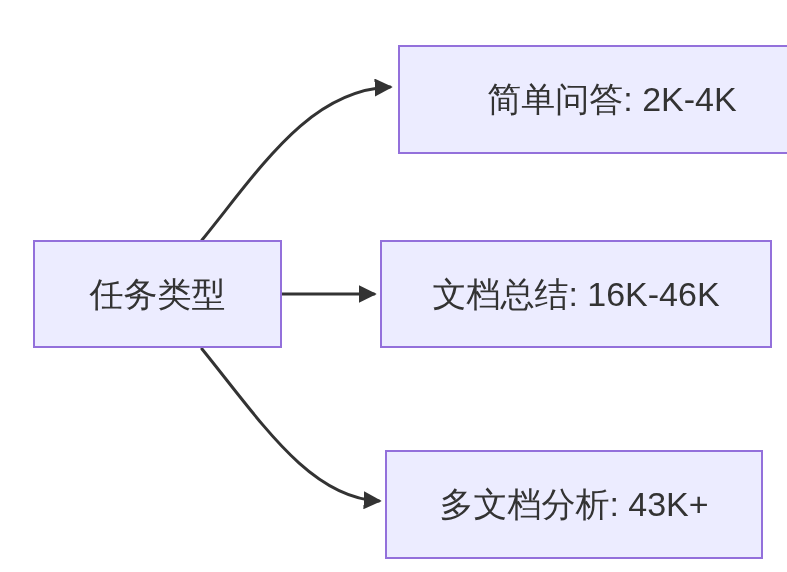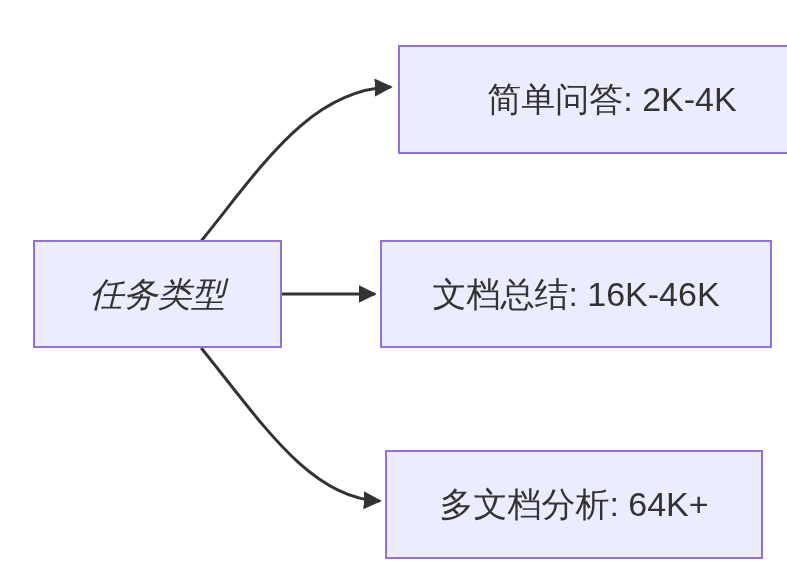--- a/index.html
+++ b/index.html
@@ -38,21 +38,21 @@
     border: 2px solid var(--node-border);
     color: var(--text);
     display: flex;
     align-items: center;
     justify-content: center;
     font-size: 34px;
     line-height: 1.2;
     white-space: nowrap;
     text-align: center;
   }
-  .node-root   { left: 33px;  top: 240px; width: 249px; height: 108px; font-style: italic; }
+  .node-root   { left: 33px;  top: 240px; width: 249px; height: 108px; }
   .node-b1     { left: 398px; top: 45px;  width: 428px; height: 109px; }
   .node-b2     { left: 380px; top: 240px; width: 392px; height: 108px; }
   .node-b3     { left: 385px; top: 450px; width: 378px; height: 109px; }
 </style>
 </head>
 <body>
 
 <div class="canvas">
 
   <svg class="edges" viewBox="0 0 787 572" xmlns="http://www.w3.org/2000/svg">
@@ -72,16 +72,16 @@
 
   <div class="node node-b1">
     <span>简单问答: 2K-4K</span>
   </div>
 
   <div class="node node-b2">
     <span>文档总结: 16K-46K</span>
   </div>
 
   <div class="node node-b3">
-    <span>多文档分析: 64K+</span>
+    <span>多文档分析: 43K+</span>
   </div>
 
 </div>
 
 </body></html>

